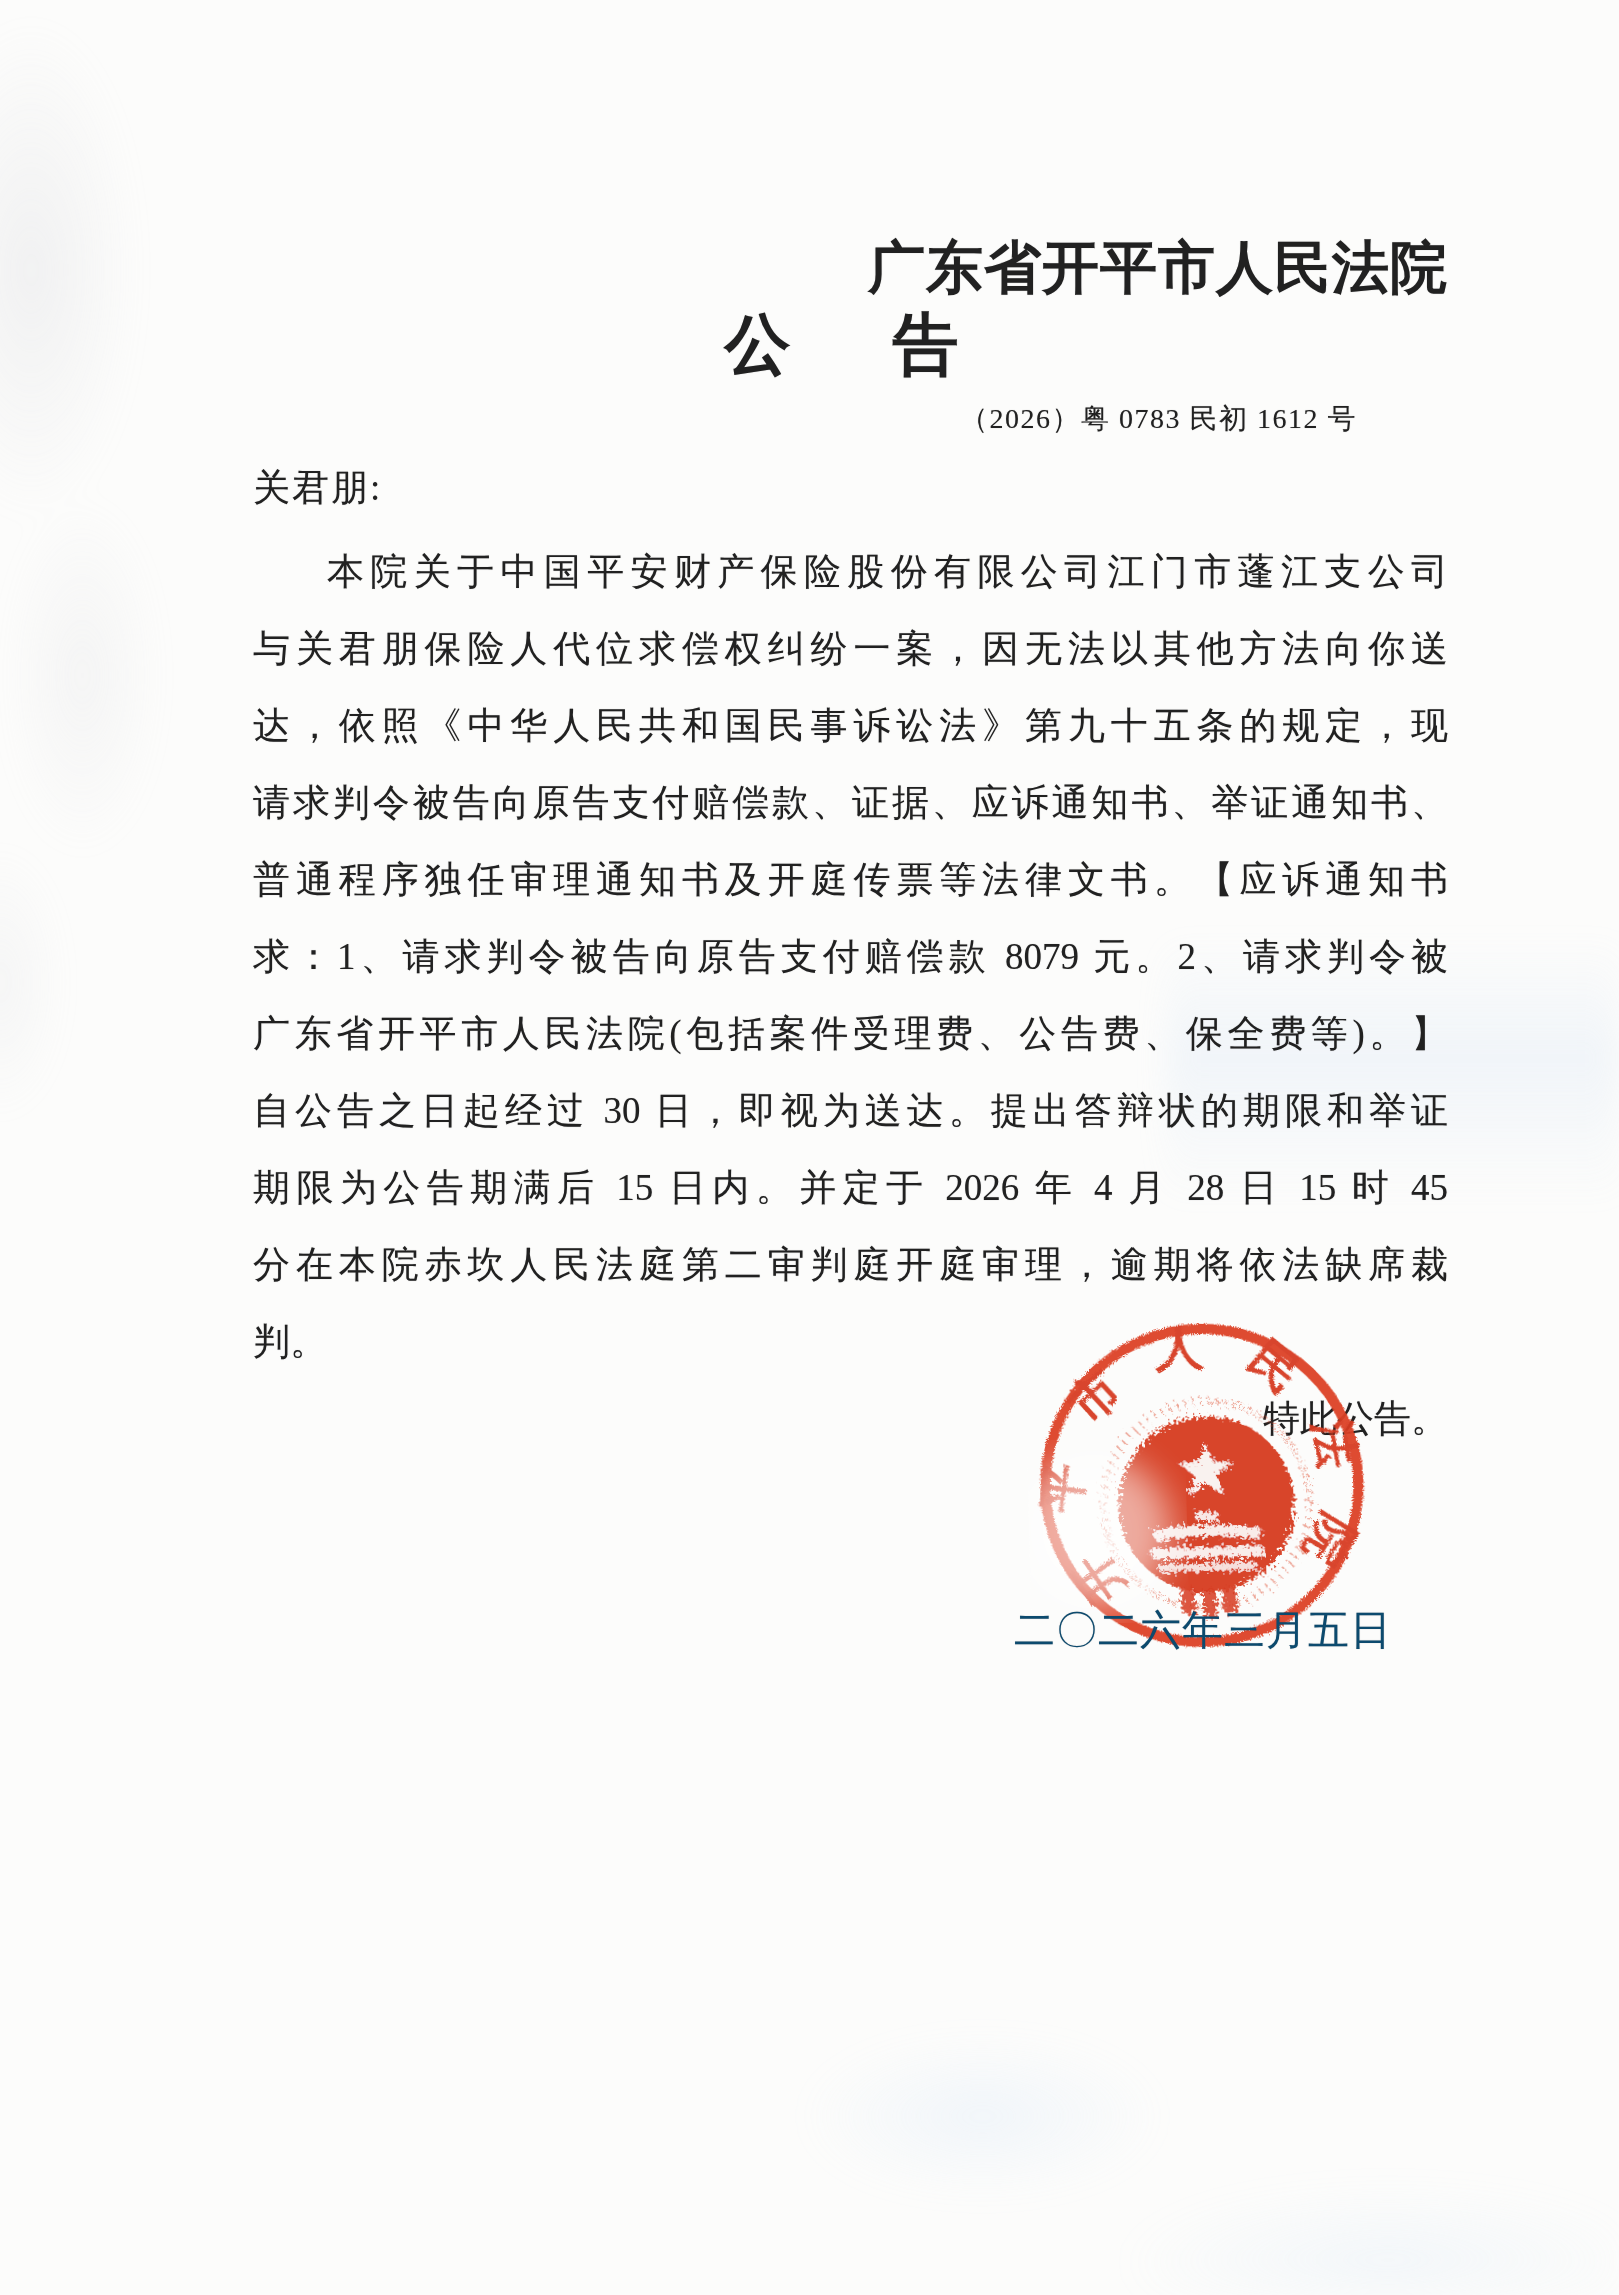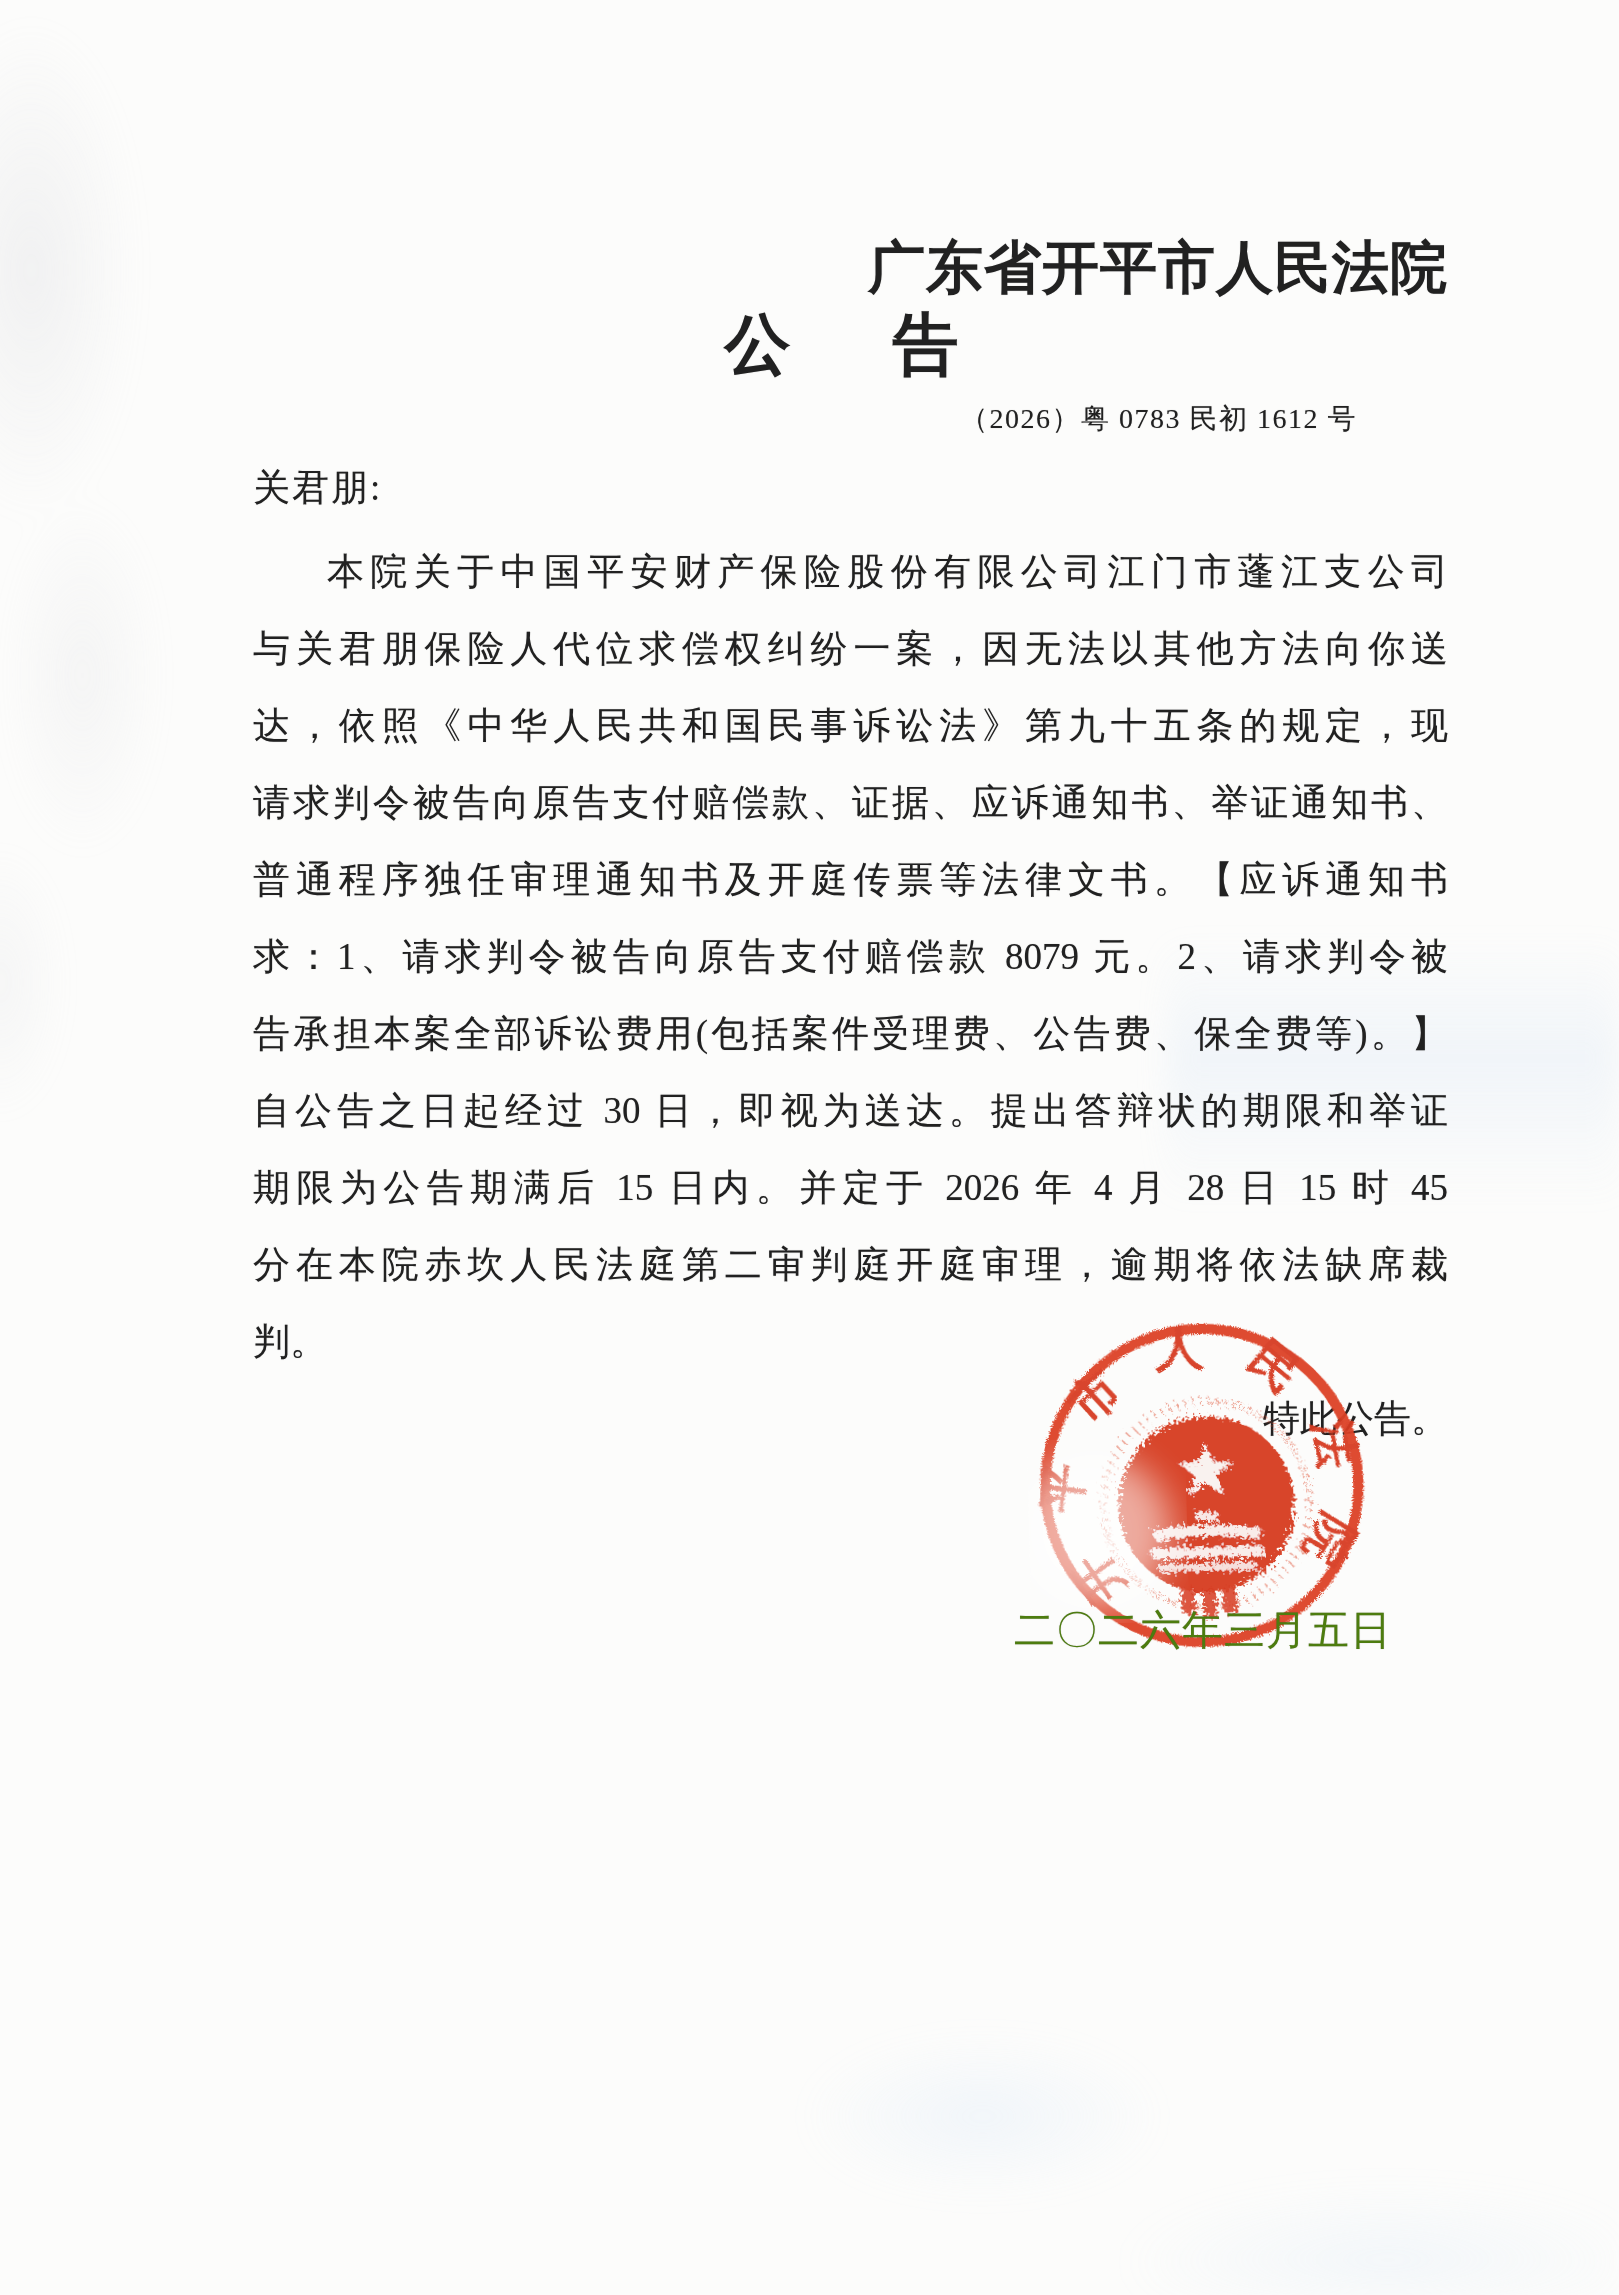--- a/index.html
+++ b/index.html
@@ -105,21 +105,21 @@
     z-index: 2;
     transform: rotate(-1.5deg);
   }
 
   .date {
     position: absolute;
     left: 1014px; top: 1605px;
     font-size: 41px;
     line-height: 51px;
     letter-spacing: 1px;
-    color: #4d7c0f;
+    color: #0c4a6e;
     z-index: 3;
   }
 </style>
 </head>
 <body>
 
 <div class="paper">
 
   <div class="artifact artifact-topleft"></div>
   <div class="artifact artifact-right-band"></div>
@@ -133,21 +133,21 @@
 
   <div class="recipient ink">关君朋:</div>
 
   <div class="body-text ink">
     <div class="line j indent">本院关于中国平安财产保险股份有限公司江门市蓬江支公司</div>
     <div class="line j">与关君朋保险人代位求偿权纠纷一案，因无法以其他方法向你送</div>
     <div class="line j">达，依照《中华人民共和国民事诉讼法》第九十五条的规定，现</div>
     <div class="line j">请求判令被告向原告支付赔偿款、证据、应诉通知书、举证通知书、</div>
     <div class="line j">普通程序独任审理通知书及开庭传票等法律文书。【应诉通知书</div>
     <div class="line j">求：1、请求判令被告向原告支付赔偿款 8079 元。2、请求判令被</div>
-    <div class="line j">告承担本案全部诉讼费用(包括案件受理费、公告费、保全费等)。】</div>
+    <div class="line j">广东省开平市人民法院(包括案件受理费、公告费、保全费等)。】</div>
     <div class="line j">自公告之日起经过 30 日，即视为送达。提出答辩状的期限和举证</div>
     <div class="line j">期限为公告期满后 15 日内。并定于 2026 年 4 月 28 日 15 时 45</div>
     <div class="line j">分在本院赤坎人民法庭第二审判庭开庭审理，逾期将依法缺席裁</div>
     <div class="line">判。</div>
     <div class="line indent">特此公告。</div>
   </div>
 
   <svg class="seal" viewBox="0 0 680 700" xmlns="http://www.w3.org/2000/svg">
     <defs>
       <filter id="rough" x="-15%" y="-15%" width="130%" height="130%">

